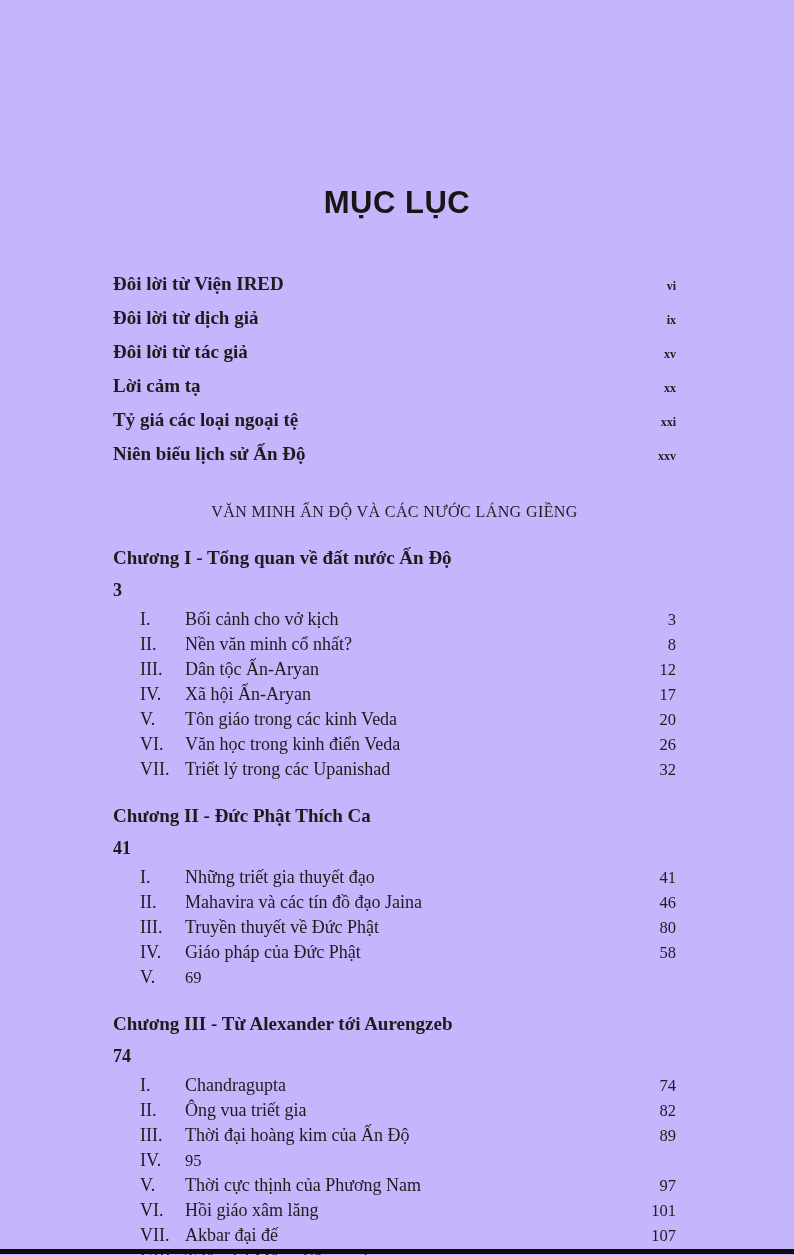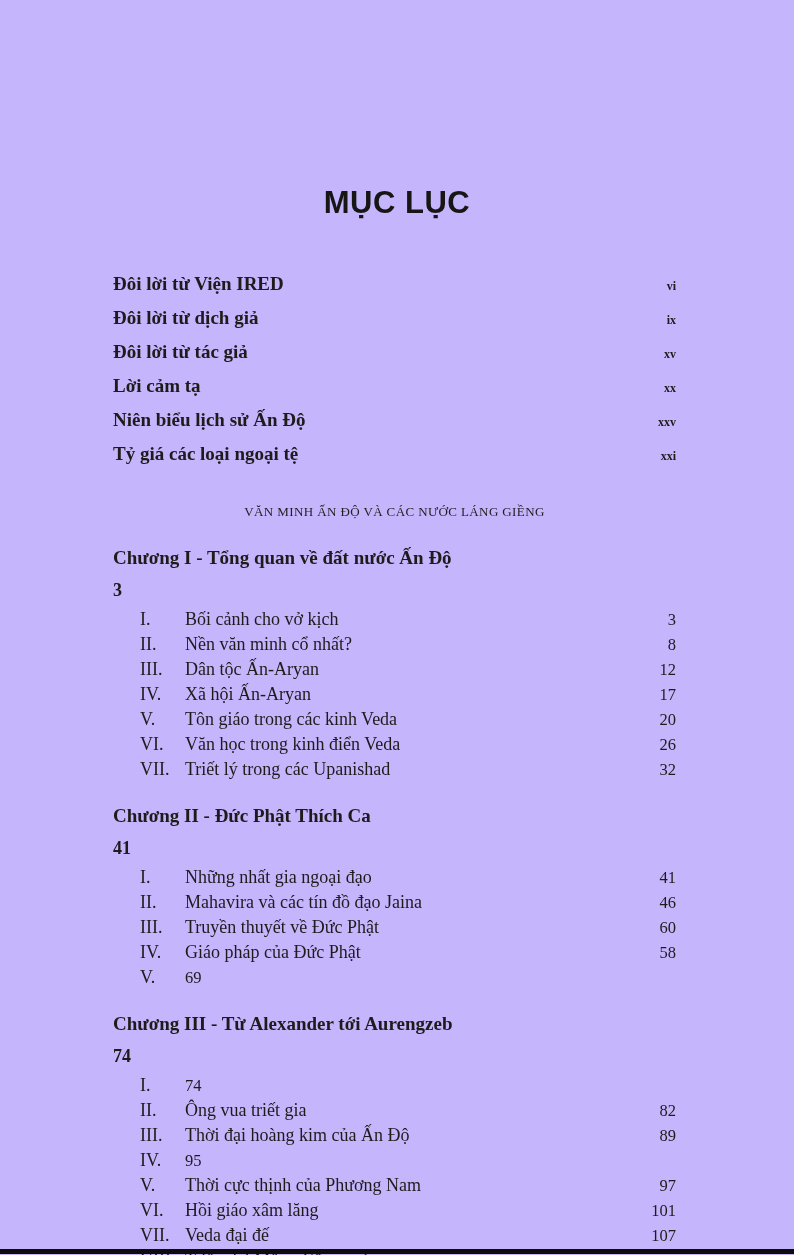--- a/index.html
+++ b/index.html
@@ -35,21 +35,21 @@
     align-items: baseline;
     line-height: 31px;
     font-size: 19px;
     font-weight: 700;
   }
   .fm-label { flex: 1 1 auto; }
   .fm-page  { flex: 0 0 auto; text-align: center; font-size: 12px; }
   .section-header {
     margin-top: 28px;
     text-align: center;
-    font-size: 13px;
+    font-size: 16px;
     line-height: 24px;
     letter-spacing: 0.4px;
     color: #201f1d;
   }
   .chapters { margin-top: 0; }
   .chapter-title-row {
     display: flex;
     align-items: baseline;
     margin-top: 14px;
     line-height: 32px;
@@ -97,26 +97,26 @@
         </div>
         <div class="fm-row">
           <span class="fm-label">Đôi lời từ tác giả</span>
           <span class="fm-page">xv</span>
         </div>
         <div class="fm-row">
           <span class="fm-label">Lời cảm tạ</span>
           <span class="fm-page">xx</span>
         </div>
         <div class="fm-row">
+          <span class="fm-label">Tỷ giá các loại ngoại tệ</span>
+          <span class="fm-page">xxi</span>
+        </div>
+        <div class="fm-row">
           <span class="fm-label">Niên biểu lịch sử Ấn Độ</span>
           <span class="fm-page">xxv</span>
-        </div>
-        <div class="fm-row">
-          <span class="fm-label">Tỷ giá các loại ngoại tệ</span>
-          <span class="fm-page">xxi</span>
         </div>
       </div>
 
     <div class="section-header">VĂN MINH ẤN ĐỘ VÀ CÁC NƯỚC LÁNG GIỀNG</div>
 
     <div class="chapters">
         <div class="chapter">
           <div class="chapter-title-row">
             <span class="chapter-title">Chương I - Tổng quan về đất nước Ấn Độ</span>
             <span class="chapter-page">3</span>
@@ -160,52 +160,53 @@
           </div>
         </div>
         <div class="chapter">
           <div class="chapter-title-row">
             <span class="chapter-title">Chương II - Đức Phật Thích Ca</span>
             <span class="chapter-page">41</span>
           </div>
           <div class="chapter-items">
             <div class="item-row">
               <span class="item-numeral">I.</span>
-              <span class="item-label">Những nhất gia ngoại đạo</span>
+              <span class="item-label">Những triết gia thuyết đạo</span>
               <span class="item-page">41</span>
             </div>
             <div class="item-row">
               <span class="item-numeral">II.</span>
               <span class="item-label">Mahavira và các tín đồ đạo Jaina</span>
               <span class="item-page">46</span>
             </div>
             <div class="item-row">
               <span class="item-numeral">III.</span>
               <span class="item-label">Truyền thuyết về Đức Phật</span>
-              <span class="item-page">60</span>
+              <span class="item-page">80</span>
             </div>
             <div class="item-row">
               <span class="item-numeral">IV.</span>
               <span class="item-label">Giáo pháp của Đức Phật</span>
               <span class="item-page">58</span>
             </div>
             <div class="item-row">
               <span class="item-numeral">V.</span>
               <span class="item-page">69</span>
             </div>
           </div>
         </div>
         <div class="chapter">
           <div class="chapter-title-row">
             <span class="chapter-title">Chương III - Từ Alexander tới Aurengzeb</span>
             <span class="chapter-page">74</span>
           </div>
           <div class="chapter-items">
             <div class="item-row">
               <span class="item-numeral">I.</span>
+              <span class="item-label">Chandragupta</span>
               <span class="item-page">74</span>
             </div>
             <div class="item-row">
               <span class="item-numeral">II.</span>
               <span class="item-label">Ông vua triết gia</span>
               <span class="item-page">82</span>
             </div>
             <div class="item-row">
               <span class="item-numeral">III.</span>
               <span class="item-label">Thời đại hoàng kim của Ấn Độ</span>
@@ -220,21 +221,21 @@
               <span class="item-label">Thời cực thịnh của Phương Nam</span>
               <span class="item-page">97</span>
             </div>
             <div class="item-row">
               <span class="item-numeral">VI.</span>
               <span class="item-label">Hồi giáo xâm lăng</span>
               <span class="item-page">101</span>
             </div>
             <div class="item-row">
               <span class="item-numeral">VII.</span>
-              <span class="item-label">Veda đại đế</span>
+              <span class="item-label">Akbar đại đế</span>
               <span class="item-page">107</span>
             </div>
             <div class="item-row">
               <span class="item-numeral">VIII.</span>
               <span class="item-label">Triều đại Mông Cổ suy tàn</span>
               <span class="item-page">120</span>
             </div>
           </div>
         </div>
       </div>

